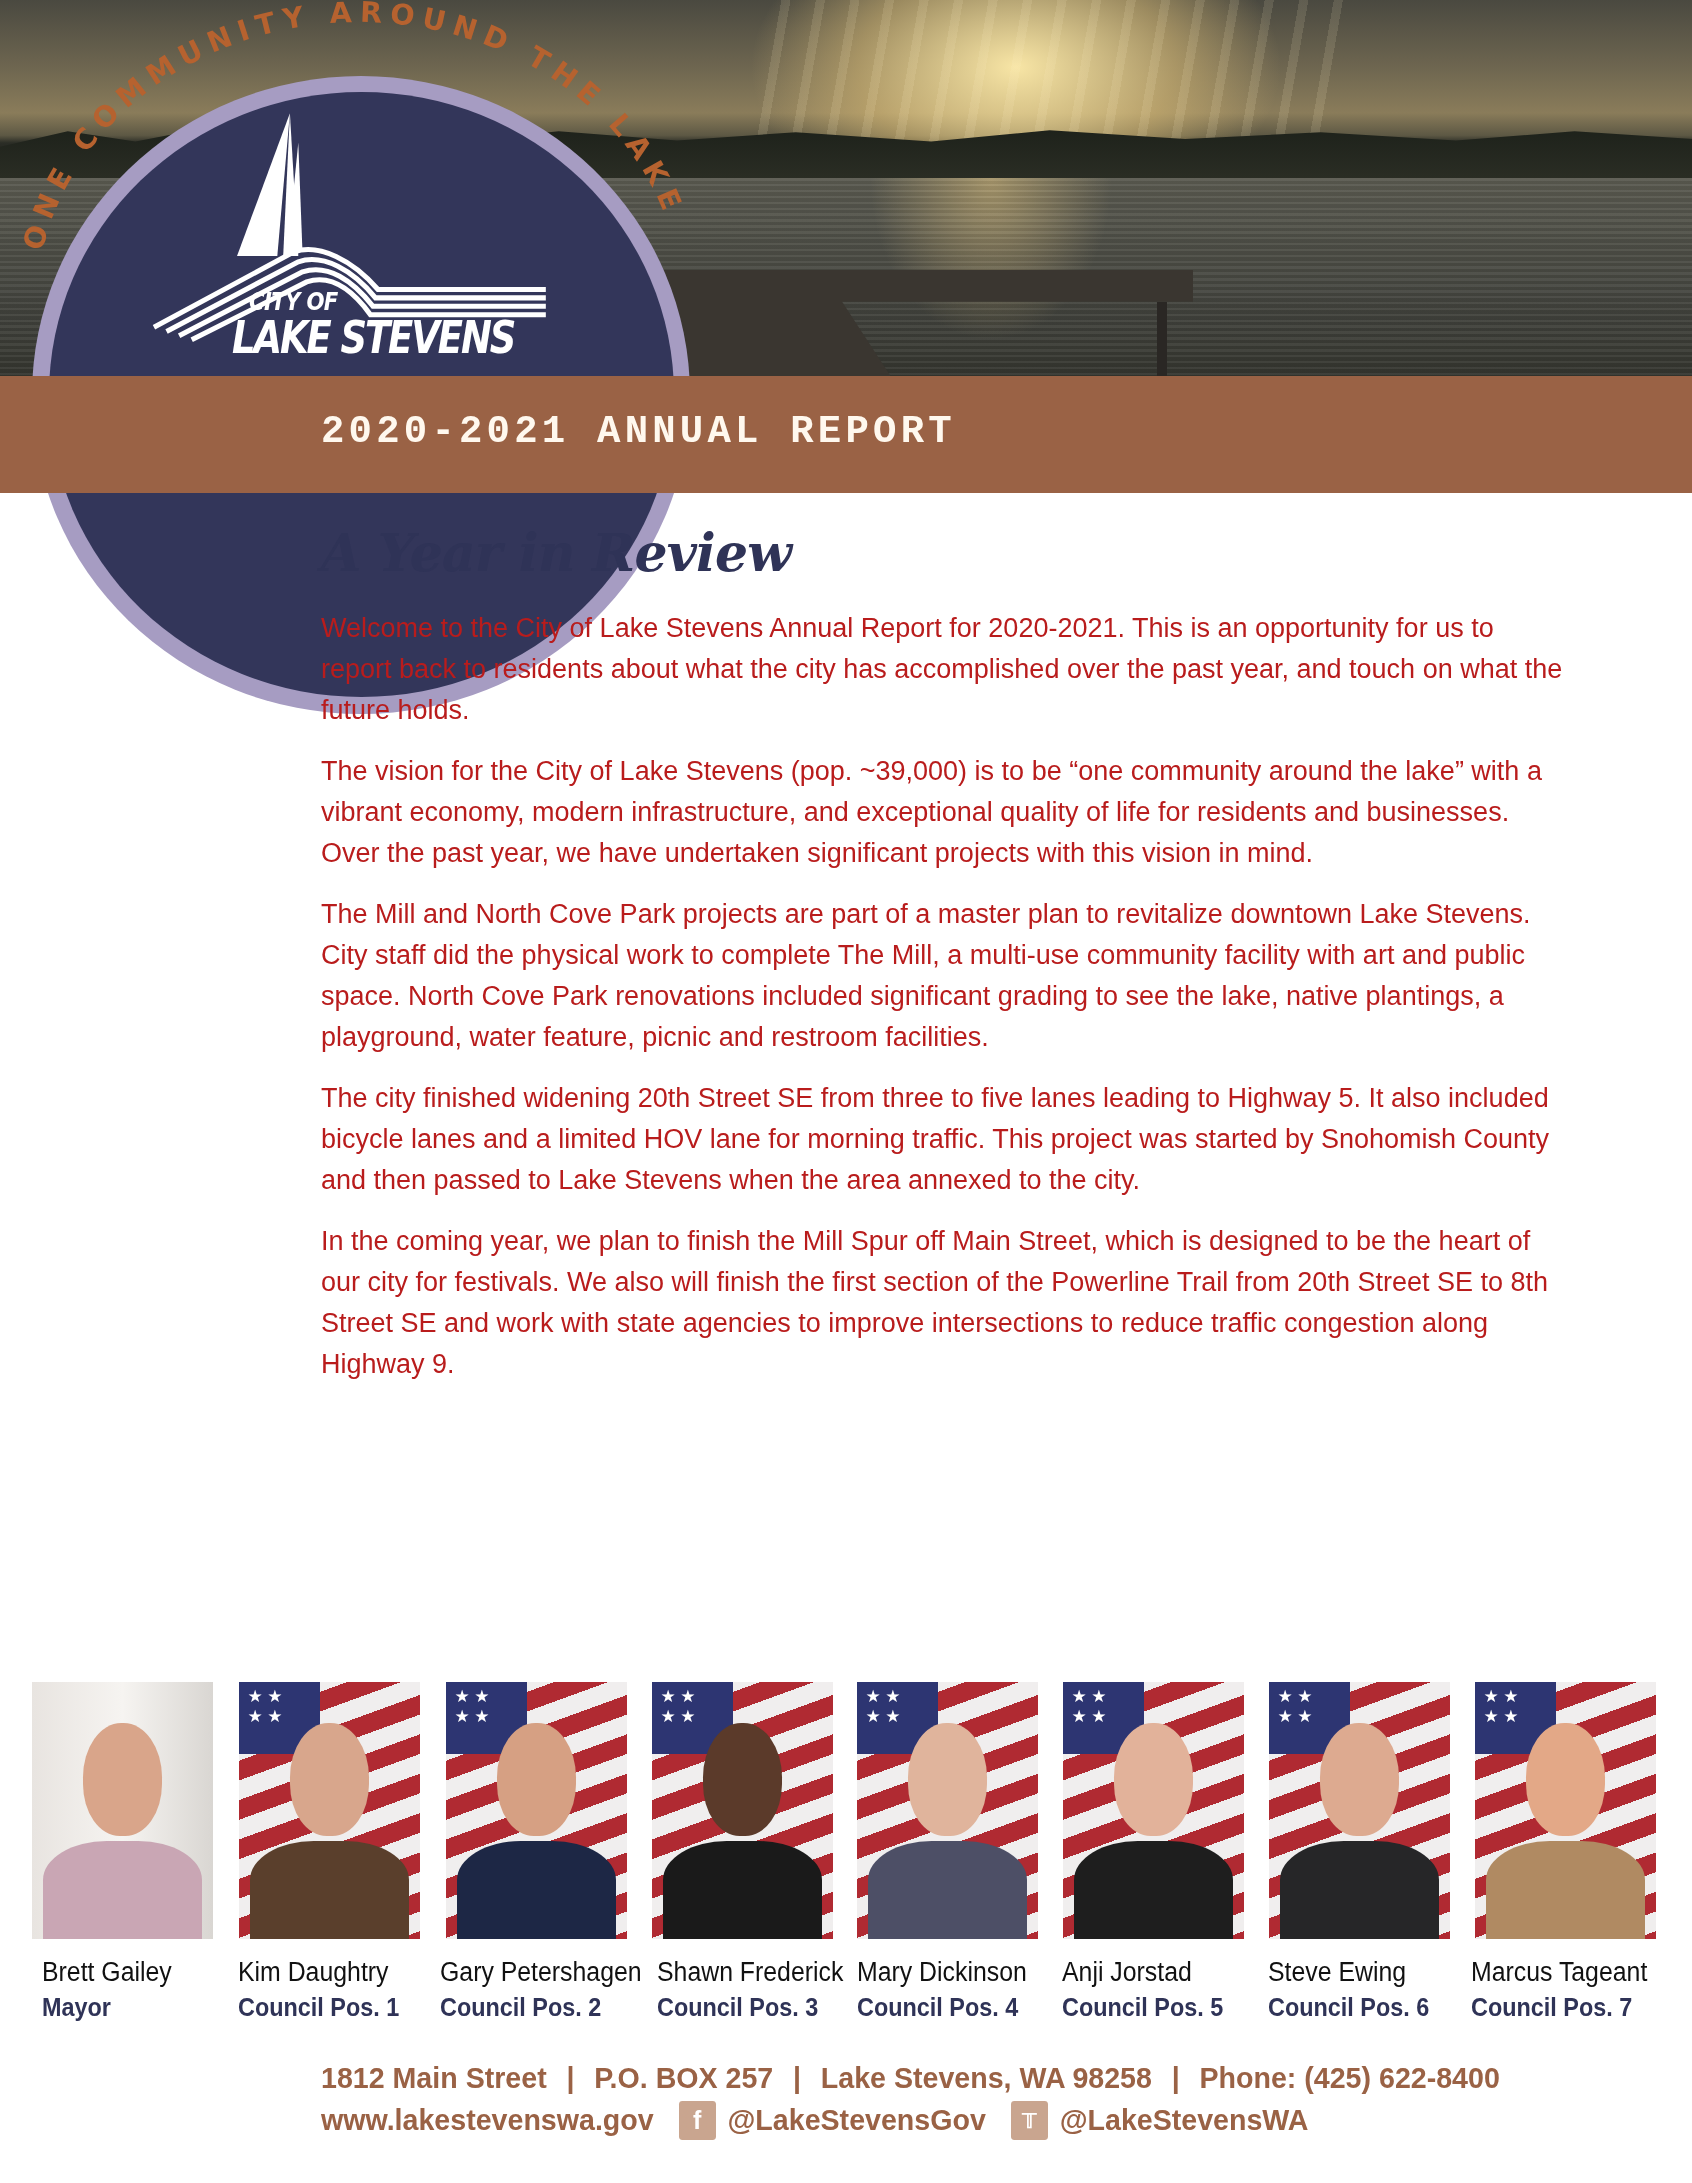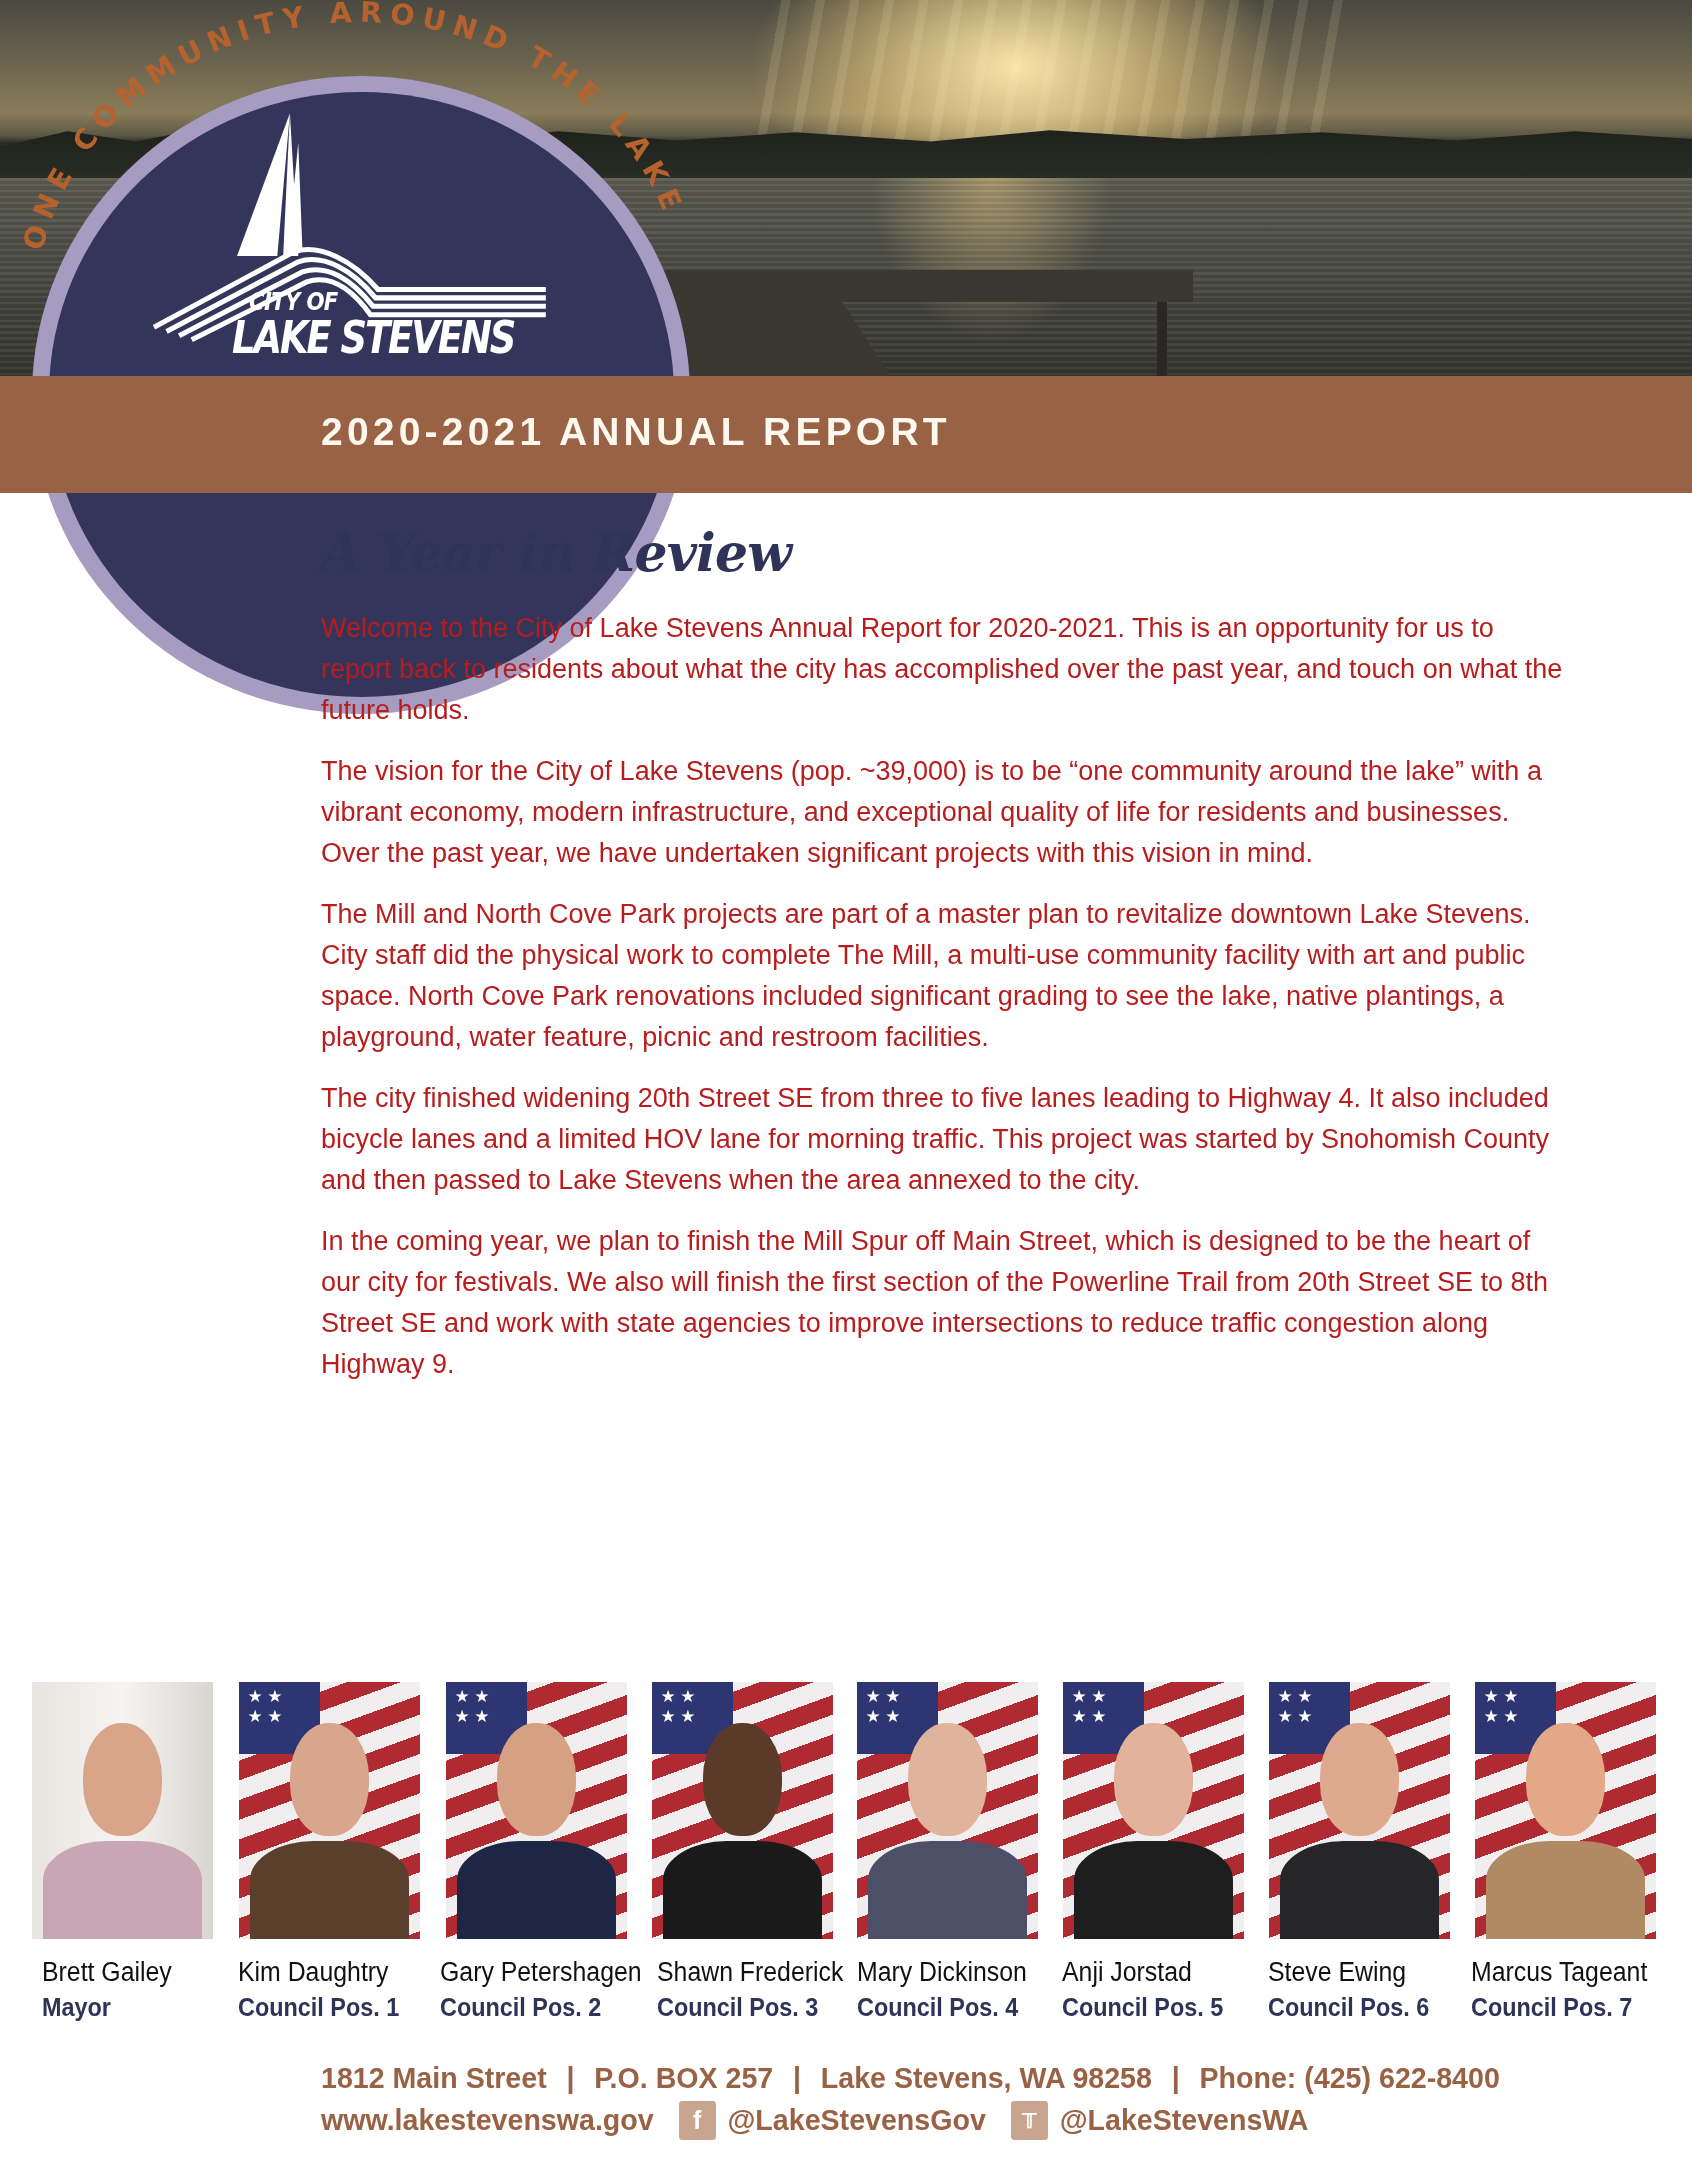--- a/index.html
+++ b/index.html
@@ -15,21 +15,21 @@
     radial-gradient(ellipse 151px 202px at 991px 0px, rgba(230,200,130,0.55), rgba(0,0,0,0) 80%),
     linear-gradient(180deg,#5a5a50,#44453f 60%,#34352f);}
   .dock{position:absolute;left:588px;top:270px;width:605px;height:106px;background:#3a3630;
     clip-path:polygon(10% 0,100% 0,100% 30%,42% 30%,50% 100%,2% 100%,0 30%);}
   .dock-post{position:absolute;left:1157px;top:302px;width:10px;height:74px;background:#2a2724;}
   .rays{position:absolute;left:756px;top:0;width:588px;height:168px;
     background:repeating-linear-gradient(100deg,rgba(255,240,200,0.0) 0 25px,rgba(255,240,200,0.12) 25px 34px);}
   .seal{position:absolute;left:32px;top:76px;width:658px;height:638px;border-radius:50%;background:#a69cc2;}
   .seal-inner{position:absolute;left:49px;top:92px;width:625px;height:605px;border-radius:50%;background:#33365a;}
   .band{position:absolute;left:0;top:376px;width:1693px;height:117px;background:#9a6245;}
-  .band-title{position:absolute;left:321px;top:410px;color:#fff8ee;font-family:Liberation Sans, sans-serif;font-weight:bold;font-size:39px;letter-spacing:4.2px;}
+  .band-title{position:absolute;left:321px;top:410px;color:#fff8ee;font-family:Liberation Mono, monospace;font-weight:bold;font-size:39px;letter-spacing:4.2px;}
   .arc-text{position:absolute;left:0;top:0;}
   .logo-sail{position:absolute;left:0;top:0;}
   .city-of{position:absolute;left:249px;top:287px;color:#fff;font-family:"DejaVu Sans",sans-serif;font-weight:bold;font-style:italic;font-size:25px;letter-spacing:-0.8px;transform:scaleX(0.85);transform-origin:left;}
   .lake-stevens{position:absolute;left:232px;top:311px;color:#fff;font-family:"DejaVu Sans",sans-serif;font-weight:bold;font-style:italic;font-size:45px;letter-spacing:-2.5px;transform:scaleX(0.82);transform-origin:left;}
   .script-title{position:absolute;left:321px;top:522px;color:#2f3357;font-family:"DejaVu Serif",serif;font-style:italic;font-weight:bold;font-size:52px;letter-spacing:-0.8px;}
   .body-text{position:absolute;left:321px;top:608px;width:1243px;color:#b91c1c;font-family:"Liberation Sans",sans-serif;font-size:27px;line-height:41px;}
   .body-text p{margin:0 0 20px 0;}
   .photos{position:absolute;left:0;top:1682px;width:1693px;height:260px;}
   .photo{position:absolute;top:0;width:181px;height:257px;overflow:hidden;}
   .photo .flag{position:absolute;inset:0;background:
@@ -85,21 +85,21 @@
 <div class="lake-stevens">LAKE STEVENS</div>
 
 <div class="band"></div>
 <div class="band-title">2020-2021 ANNUAL REPORT</div>
 
 <div class="script-title">A Year in Review</div>
 <div class="body-text">
   <p>Welcome to the City of Lake Stevens Annual Report for 2020-2021. This is an opportunity for us to report back to residents about what the city has accomplished over the past year, and touch on what the future holds.</p>
   <p>The vision for the City of Lake Stevens (pop. ~39,000) is to be “one community around the lake” with a vibrant economy, modern infrastructure, and exceptional quality of life for residents and businesses. Over the past year, we have undertaken significant projects with this vision in mind.</p>
   <p>The Mill and North Cove Park projects are part of a master plan to revitalize downtown Lake Stevens. City staff did the physical work to complete The Mill, a multi-use community facility with art and public space. North Cove Park renovations included significant grading to see the lake, native plantings, a playground, water feature, picnic and restroom facilities.</p>
-  <p>The city finished widening 20th Street SE from three to five lanes leading to Highway 4. It also included bicycle lanes and a limited HOV lane for morning traffic. This project was started by Snohomish County and then passed to Lake Stevens when the area annexed to the city.</p>
+  <p>The city finished widening 20th Street SE from three to five lanes leading to Highway 5. It also included bicycle lanes and a limited HOV lane for morning traffic. This project was started by Snohomish County and then passed to Lake Stevens when the area annexed to the city.</p>
   <p>In the coming year, we plan to finish the Mill Spur off Main Street, which is designed to be the heart of our city for festivals. We also will finish the first section of the Powerline Trail from 20th Street SE to 8th Street SE and work with state agencies to improve intersections to reduce traffic congestion along Highway 9.</p>
 </div>
 
 <div class="photos">
   <div class="photo" style="left:32px;">
     <div class="plain"></div>
     <div class="head" style="background:#d9a58a;"></div>
     <div class="body" style="background:#c9a6b4;"></div>
   </div>
   <div class="photo" style="left:239px;">

